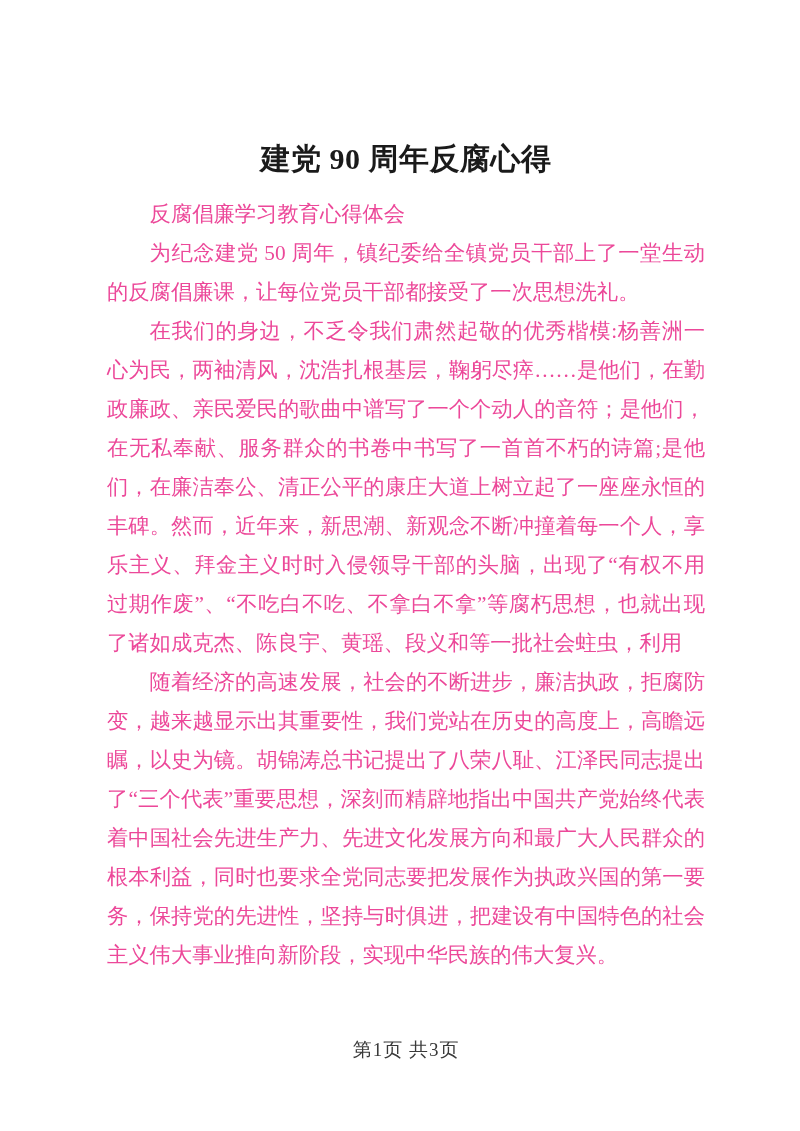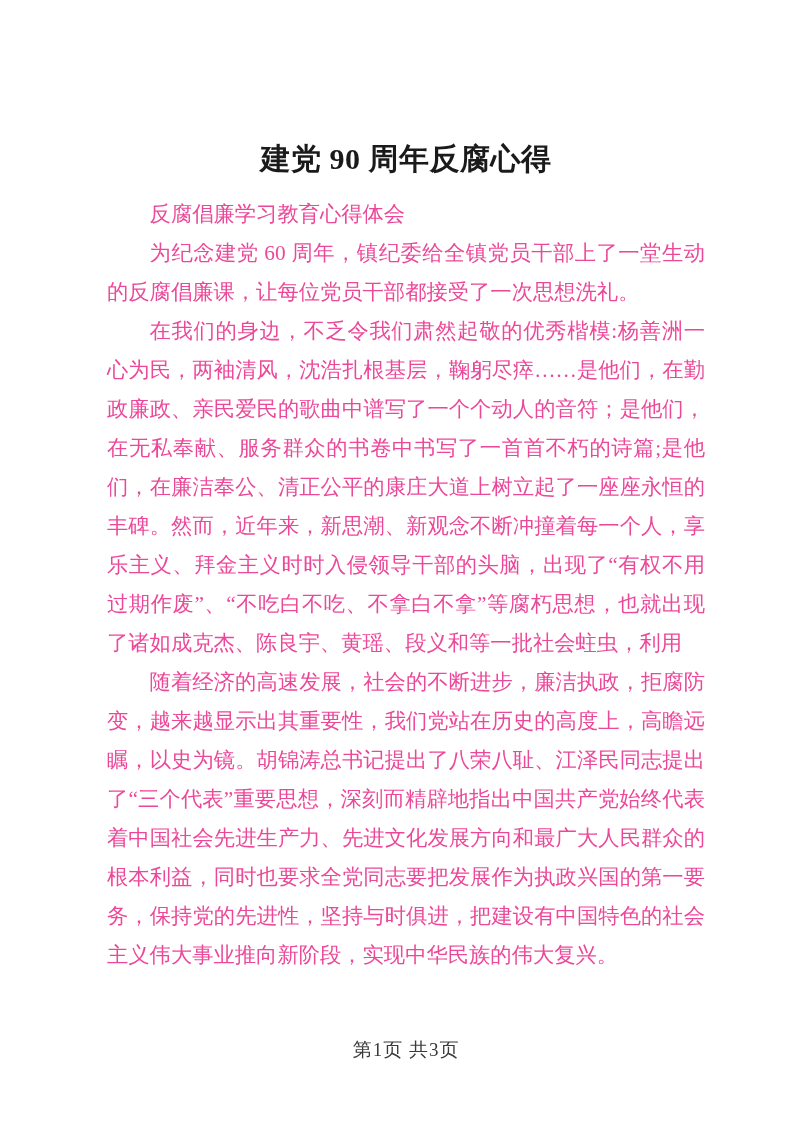--- a/index.html
+++ b/index.html
@@ -62,20 +62,20 @@
 </style>
 </head>
 <body>
 
 <div class="page">
 
   <h1 class="doc-title">建党 90 周年反腐心得</h1>
 
   <div class="doc-body">
     <p class="subtitle">反腐倡廉学习教育心得体会</p>
-    <p>为纪念建党 60 周年，镇纪委给全镇党员干部上了一堂生动的反腐倡廉课，让每位党员干部都接受了一次思想洗礼。</p>
+    <p>为纪念建党 50 周年，镇纪委给全镇党员干部上了一堂生动的反腐倡廉课，让每位党员干部都接受了一次思想洗礼。</p>
     <p>在我们的身边，不乏令我们肃然起敬的优秀楷模:杨善洲一心为民，两袖清风，沈浩扎根基层，鞠躬尽瘁……是他们，在勤政廉政、亲民爱民的歌曲中谱写了一个个动人的音符；是他们，在无私奉献、服务群众的书卷中书写了一首首不朽的诗篇;是他们，在廉洁奉公、清正公平的康庄大道上树立起了一座座永恒的丰碑。然而，近年来，新思潮、新观念不断冲撞着每一个人，享乐主义、拜金主义时时入侵领导干部的头脑，出现了“有权不用过期作废”、“不吃白不吃、不拿白不拿”等腐朽思想，也就出现了诸如成克杰、陈良宇、黄瑶、段义和等一批社会蛀虫，利用</p>
     <p>随着经济的高速发展，社会的不断进步，廉洁执政，拒腐防变，越来越显示出其重要性，我们党站在历史的高度上，高瞻远瞩，以史为镜。胡锦涛总书记提出了八荣八耻、江泽民同志提出了“三个代表”重要思想，深刻而精辟地指出中国共产党始终代表着中国社会先进生产力、先进文化发展方向和最广大人民群众的根本利益，同时也要求全党同志要把发展作为执政兴国的第一要务，保持党的先进性，坚持与时俱进，把建设有中国特色的社会主义伟大事业推向新阶段，实现中华民族的伟大复兴。</p>
   </div>
 
   <div class="doc-footer">第1页 共3页</div>
 
 </div>
 
 </body></html>

